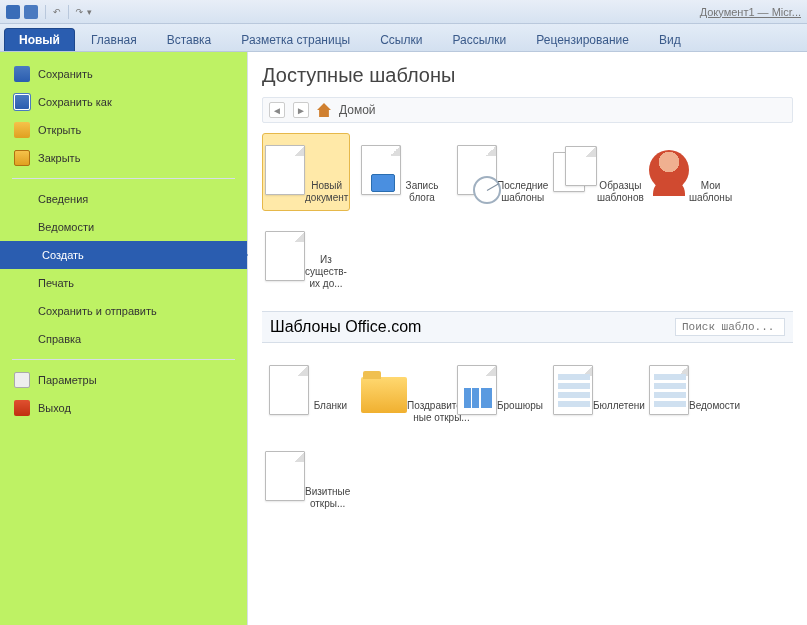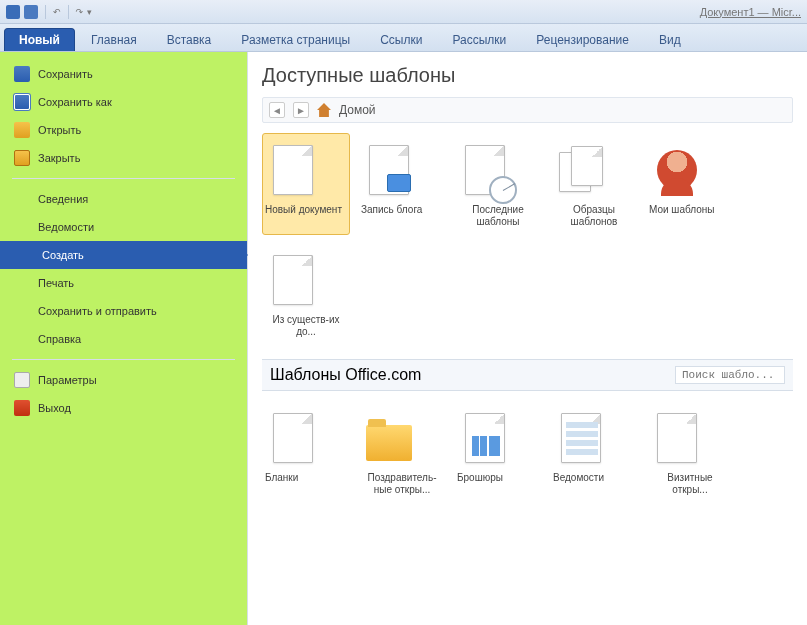--- a/index.html
+++ b/index.html
@@ -33,21 +33,21 @@
     .ic-exit { background: linear-gradient(#e05030,#c03010); }
     .side-spacer { width: 16px; height: 16px; }
 
     .main { flex: 1; background: #fff; padding: 12px 14px; overflow: hidden; }
     .section-title { font-size: 20px; color: #444; margin-bottom: 10px; }
     .nav-row { display: flex; align-items: center; gap: 8px; font-size: 12px; color: #555; margin-bottom: 10px; padding: 4px 6px; background: #f8f9fb; border: 1px solid #e0e6ee; border-radius: 2px; }
     .nav-arrow { width: 16px; height: 16px; border: 1px solid #ccc; border-radius: 2px; background: #fff; display: flex; align-items: center; justify-content: center; font-size: 10px; cursor: pointer; color: #888; }
     .home-icon { width: 14px; height: 14px; display: inline-block; background: #d08030; clip-path: polygon(50% 0,100% 50%,85% 50%,85% 100%,15% 100%,15% 50%,0 50%); }
 
     .template-grid { display: flex; gap: 8px; flex-wrap: wrap; margin-bottom: 14px; }
-    .tmpl { width: 88px; display: flex; flex-direction: column; align-items: flex-start; padding: 6px 2px; border: 1px solid transparent; border-radius: 3px; cursor: pointer; }
+    .tmpl { width: 88px; display: flex; flex-direction: row; align-items: flex-end; padding: 6px 2px; border: 1px solid transparent; border-radius: 3px; cursor: pointer; }
     .tmpl.selected { background: #ffe9a8; border-color: #e6b84a; }
     .tmpl-icon { width: 56px; height: 60px; display: flex; align-items: center; justify-content: center; margin-bottom: 4px; position: relative; }
     .doc-shape { width: 40px; height: 50px; background: #fff; border: 1px solid #bbb; border-radius: 1px; position: relative; box-shadow: 0 1px 2px rgba(0,0,0,0.1); }
     .doc-shape::before { content: ''; position: absolute; right: 0; top: 0; width: 10px; height: 10px; background: linear-gradient(135deg,#fff 0 50%,#ddd 50% 100%); }
     .tmpl-label { font-size: 10px; color: #444; text-align: center; line-height: 1.2; min-height: 24px; }
 
     .blog-badge { position: absolute; bottom: 8px; right: 6px; width: 24px; height: 18px; background: #4a8fe0; border: 1px solid #2a6db0; border-radius: 2px; }
     .clock-face { width: 44px; height: 44px; border: 2px solid #a0b0c0; border-radius: 50%; position: relative; background: #fff; }
     .clock-face::after { content: ''; position: absolute; left: 50%; top: 50%; width: 14px; height: 1px; background: #8090a0; transform-origin: left; transform: rotate(-30deg); }
     .samples-stack { width: 44px; height: 48px; position: relative; }
@@ -224,20 +224,26 @@
         <div class="tmpl">
           <div class="tmpl-icon chart-doc">
             <div class="doc-shape"></div>
           </div>
           <div class="tmpl-label">Брошюры</div>
         </div>
         <div class="tmpl">
           <div class="tmpl-icon sheet-doc">
             <div class="doc-shape"></div>
           </div>
+          <div class="tmpl-label">Бюллетени</div>
+        </div>
+        <div class="tmpl">
+          <div class="tmpl-icon sheet-doc">
+            <div class="doc-shape"></div>
+          </div>
           <div class="tmpl-label">Ведомости</div>
         </div>
         <div class="tmpl">
           <div class="tmpl-icon">
             <div class="doc-shape"></div>
           </div>
           <div class="tmpl-label">Визитные откры...</div>
         </div>
       </div>
     <div class="category-grid" id="cat-row2" style="margin-top:6px;">

